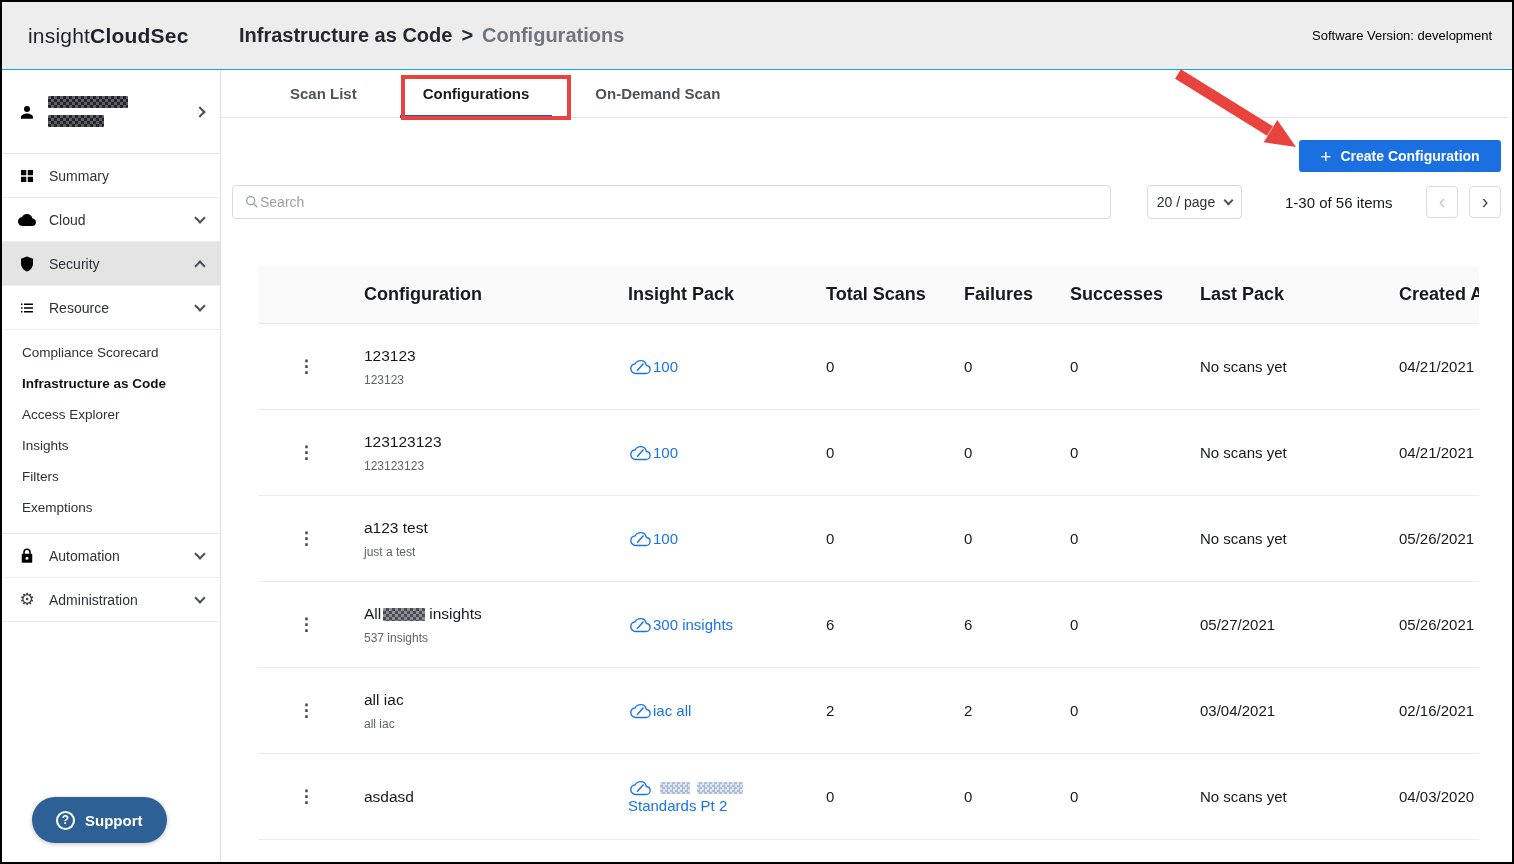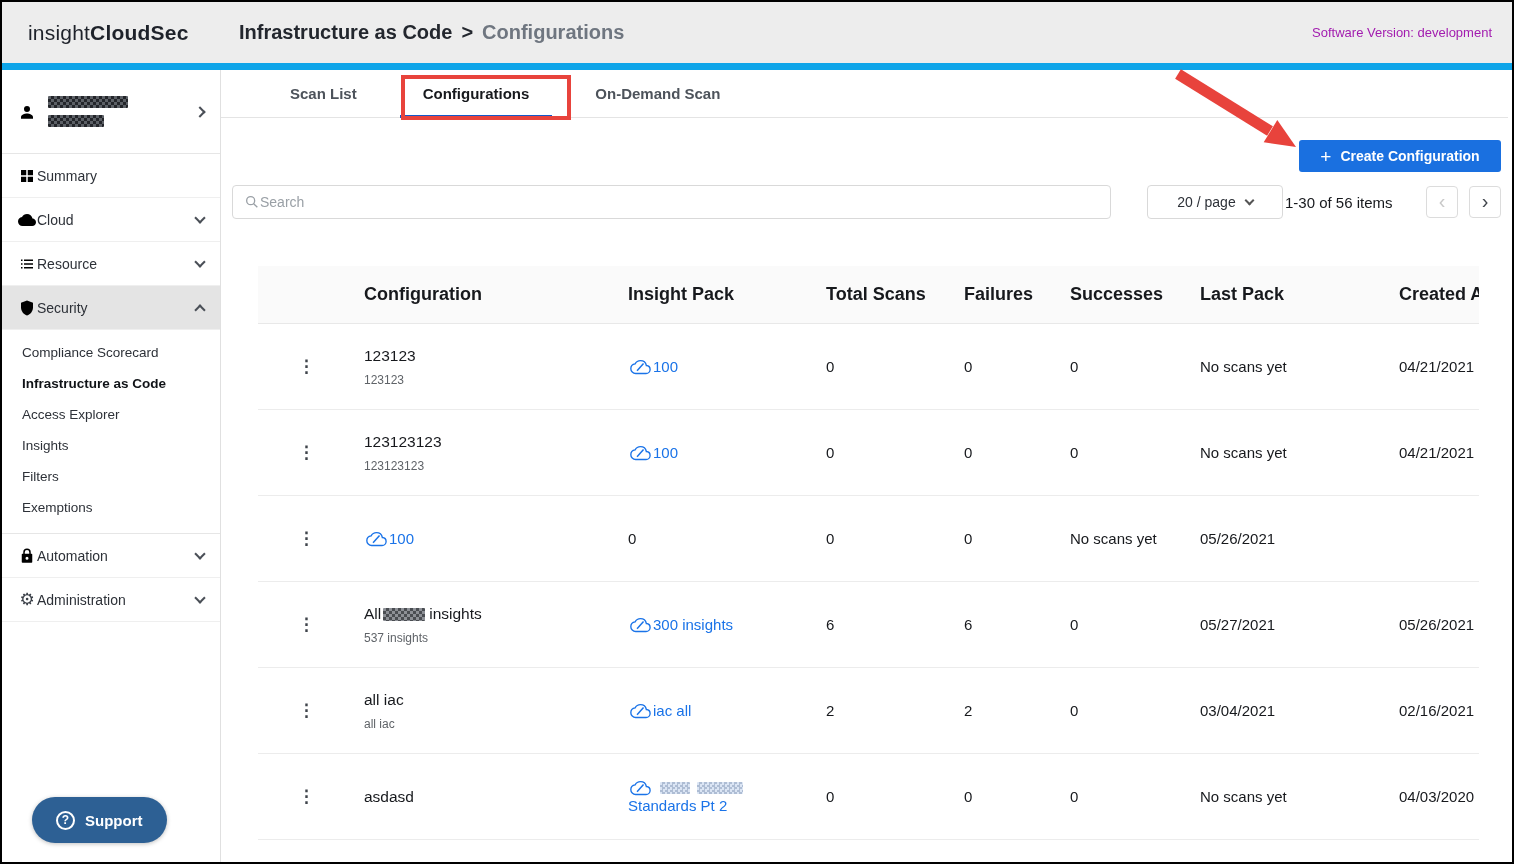--- a/index.html
+++ b/index.html
@@ -1,41 +1,41 @@
 <!DOCTYPE html>
 <html><head>
 <meta charset="utf-8">
 <style>
   *{margin:0;padding:0;box-sizing:border-box}
   body{font-family:"Liberation Sans",sans-serif;background:#fff}
   .page{position:relative;width:1514px;height:864px;background:#fff;border:2px solid #000;overflow:hidden}
 
   
-  .topbar{position:absolute;left:0;top:0;right:0;height:68px;background:#ededed;border-bottom:7px solid #0ea5e9;display:flex;align-items:center}
+  .topbar{position:absolute;left:0;top:0;right:0;height:68px;background:#ededed;border-bottom:1px solid #0ea5e9;display:flex;align-items:center}
   .logo{width:219px;flex:0 0 219px;padding-left:26px;font-size:21px;color:#1e222a;letter-spacing:.2px;cursor:pointer}
   .logo .b{font-weight:700}
   .crumbs{display:flex;align-items:center;padding-left:18px;gap:9px;font-size:20px;white-space:nowrap}
   .crumb-main{color:#23272e;font-weight:700}
   .crumb-sep{color:#23272e;font-weight:700}
   .crumb-cur{color:#6f7680;font-weight:600}
-  .version{margin-left:auto;padding-right:20px;font-size:13px;color:#a21caf}
+  .version{margin-left:auto;padding-right:20px;font-size:13px;color:#000000}
 
   
   .sidebar{position:absolute;left:0;top:68px;bottom:0;width:219px;background:#fff;border-right:1px solid #e0e0e0}
   .user{height:84px;display:flex;align-items:center;gap:12px;padding:0 16px;border-bottom:1px solid #e6e6e6;cursor:pointer}
   .nav-ic{width:18px;height:18px;color:#3a3f47;flex:0 0 18px}
   .user-lines{flex:1}
   .rl{display:block;height:12px;background:repeating-conic-gradient(#23252a 0% 25%,#5c6066 0% 50%) 0 0/6px 6px;border-radius:1px}
   .rl1{width:80px;margin-bottom:7px}
   .rl2{width:56px}
   .chev{width:8px;height:8px;border-right:2px solid #4a4f57;border-bottom:2px solid #4a4f57;display:inline-block}
   .chev.down{transform:rotate(45deg);margin-top:-4px}
   .chev.up{transform:rotate(-135deg);margin-top:4px}
   .chev.right{transform:rotate(-45deg)}
-  .navitem{height:44px;display:flex;align-items:center;gap:1px;padding:0 16px;font-size:14px;color:#2d3138;border-bottom:1px solid #efefef;cursor:pointer}
+  .navitem{height:44px;display:flex;align-items:center;gap:13px;padding:0 16px;font-size:14px;color:#2d3138;border-bottom:1px solid #efefef;cursor:pointer}
   .navitem .lbl{flex:1}
   .navitem.active{background:#e4e4e4}
   .gear-g{font-size:17px;line-height:1;color:#3a3f47;width:18px;text-align:center}
   .subnav{padding:7px 0 10px;border-bottom:1px solid #e6e6e6}
   .subitem{height:31px;display:flex;align-items:center;padding-left:20px;font-size:13.5px;color:#2d3138;cursor:pointer}
   .subitem.active{font-weight:700;color:#101317}
   .support{position:absolute;left:30px;bottom:19px;height:46px;padding:0 24px;border:none;border-radius:23px;background:#2d6094;color:#fff;display:flex;align-items:center;gap:10px;font-size:15px;font-weight:700;font-family:inherit;cursor:pointer;box-shadow:0 1px 4px rgba(0,0,0,.25)}
   .support .q{width:19px;height:19px;border:2px solid #fff;border-radius:50%;display:flex;align-items:center;justify-content:center;font-size:12px;font-weight:700}
 
   
@@ -44,21 +44,21 @@
   .tab.active{color:#17191d}
   .tab.active::after{content:"";position:absolute;left:10px;right:10px;bottom:-1px;height:3px;background:#1458c8}
 
   
   .create-btn{position:absolute;left:1297px;top:138px;width:202px;height:32px;border:none;border-radius:3px;background:#1a70e0;color:#fff;font-family:inherit;font-size:14px;font-weight:700;display:flex;align-items:center;justify-content:center;gap:9px;cursor:pointer}
   .create-btn .plus{font-size:19px;font-weight:400;line-height:1}
   .search{position:absolute;left:230px;top:183px;width:879px;height:34px;border:1px solid #d9d9d9;border-radius:4px;display:flex;align-items:center;gap:0;padding:0 11px;background:#fff}
   .sic{width:16px;height:16px;color:#9aa0a6;flex:0 0 16px}
   .search input{flex:1;border:none;outline:none;font:inherit;font-size:14px;color:#333;background:transparent}
   .search input::placeholder{color:#9aa0a6}
-  .pagesize{position:absolute;left:1145px;top:183px;width:136px;height:34px;border:1px solid #d9d9d9;border-radius:4px;background:#fff;display:flex;align-items:center;justify-content:center;gap:10px;font-size:14px;color:#2d3138;cursor:pointer}
+  .pagesize{position:absolute;left:1145px;top:183px;width:95px;height:34px;border:1px solid #d9d9d9;border-radius:4px;background:#fff;display:flex;align-items:center;justify-content:center;gap:10px;font-size:14px;color:#2d3138;cursor:pointer}
   .pagesize .chev{width:7px;height:7px;border-color:#555}
   .range{position:absolute;left:1283px;top:192px;font-size:15px;color:#17191d;white-space:nowrap}
   .pgbtn{position:absolute;top:184px;width:32px;height:32px;border:1px solid #dcdcdc;border-radius:4px;background:#fff;display:flex;align-items:center;justify-content:center;font-size:20px;line-height:1;font-family:inherit;cursor:pointer;padding-bottom:3px}
   .pgprev{left:1424px;color:#c8c8c8}
   .pgnext{left:1467px;color:#3f444b}
 
   
   .table{position:absolute;left:256px;top:264px;width:1221px;overflow:hidden}
   .thead,.trow{display:grid;grid-template-columns:106px 264px 198px 138px 106px 130px 199px 170px}
   .thead{height:58px;background:#fafafa;align-items:center;border-bottom:1px solid #e8e8e8}
@@ -146,33 +146,33 @@
         </svg>
       <span class="lbl">Summary</span>
     </div>
     <div class="navitem">
       <svg class="nav-ic">
           <use href="#i-cloud"></use>
         </svg>
       <span class="lbl">Cloud</span>
       <span class="chev down"></span>
     </div>
+    <div class="navitem active">
+      <svg class="nav-ic">
+          <use href="#i-shield"></use>
+        </svg>
+      <span class="lbl">Security</span>
+      <span class="chev up"></span>
+    </div>
     <div class="navitem">
       <svg class="nav-ic">
           <use href="#i-list"></use>
         </svg>
       <span class="lbl">Resource</span>
       <span class="chev down"></span>
-    </div>
-    <div class="navitem active">
-      <svg class="nav-ic">
-          <use href="#i-shield"></use>
-        </svg>
-      <span class="lbl">Security</span>
-      <span class="chev up"></span>
     </div>
 
     <div class="subnav">
       <div class="subitem">Compliance Scorecard</div>
       <div class="subitem active">Infrastructure as Code</div>
       <div class="subitem">Access Explorer</div>
       <div class="subitem">Insights</div>
       <div class="subitem">Filters</div>
       <div class="subitem">Exemptions</div>
     </div>
@@ -269,20 +269,24 @@
       </div>
       <div class="cval">0</div>
       <div class="cval">0</div>
       <div class="cval">0</div>
       <div class="cval">No scans yet</div>
       <div class="cval">04/21/2021</div>
     </div>
 
     <div class="trow">
       <div><span class="kebab">⋮</span></div>
+      <div class="c-cfg">
+        <div class="cfgname">a123 test</div>
+        <div class="cfgsub">just a test</div>
+      </div>
       <div class="c-pack">
         <svg class="cloudic">
             <use href="#i-cloudpack"></use>
           </svg>
         <a class="plink">100</a>
       </div>
       <div class="cval">0</div>
       <div class="cval">0</div>
       <div class="cval">0</div>
       <div class="cval">No scans yet</div>

